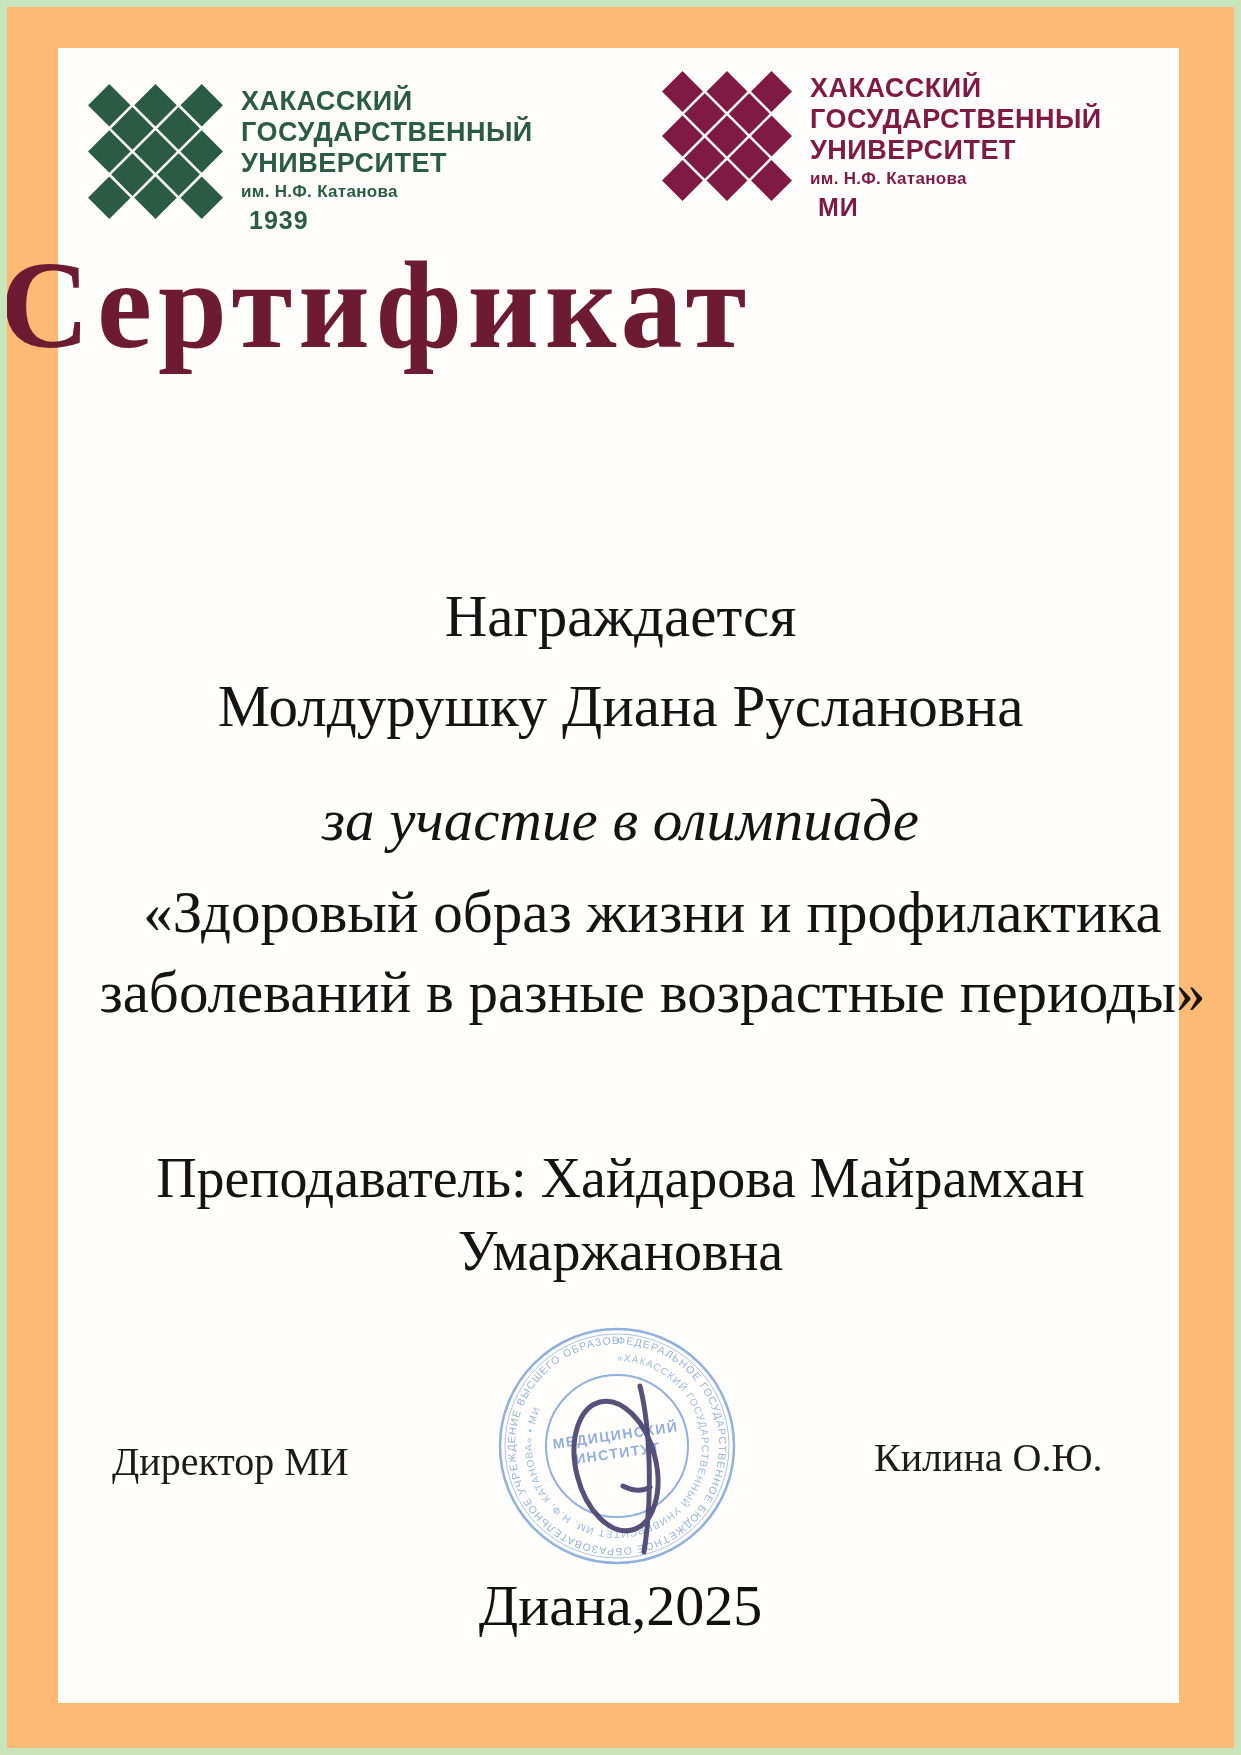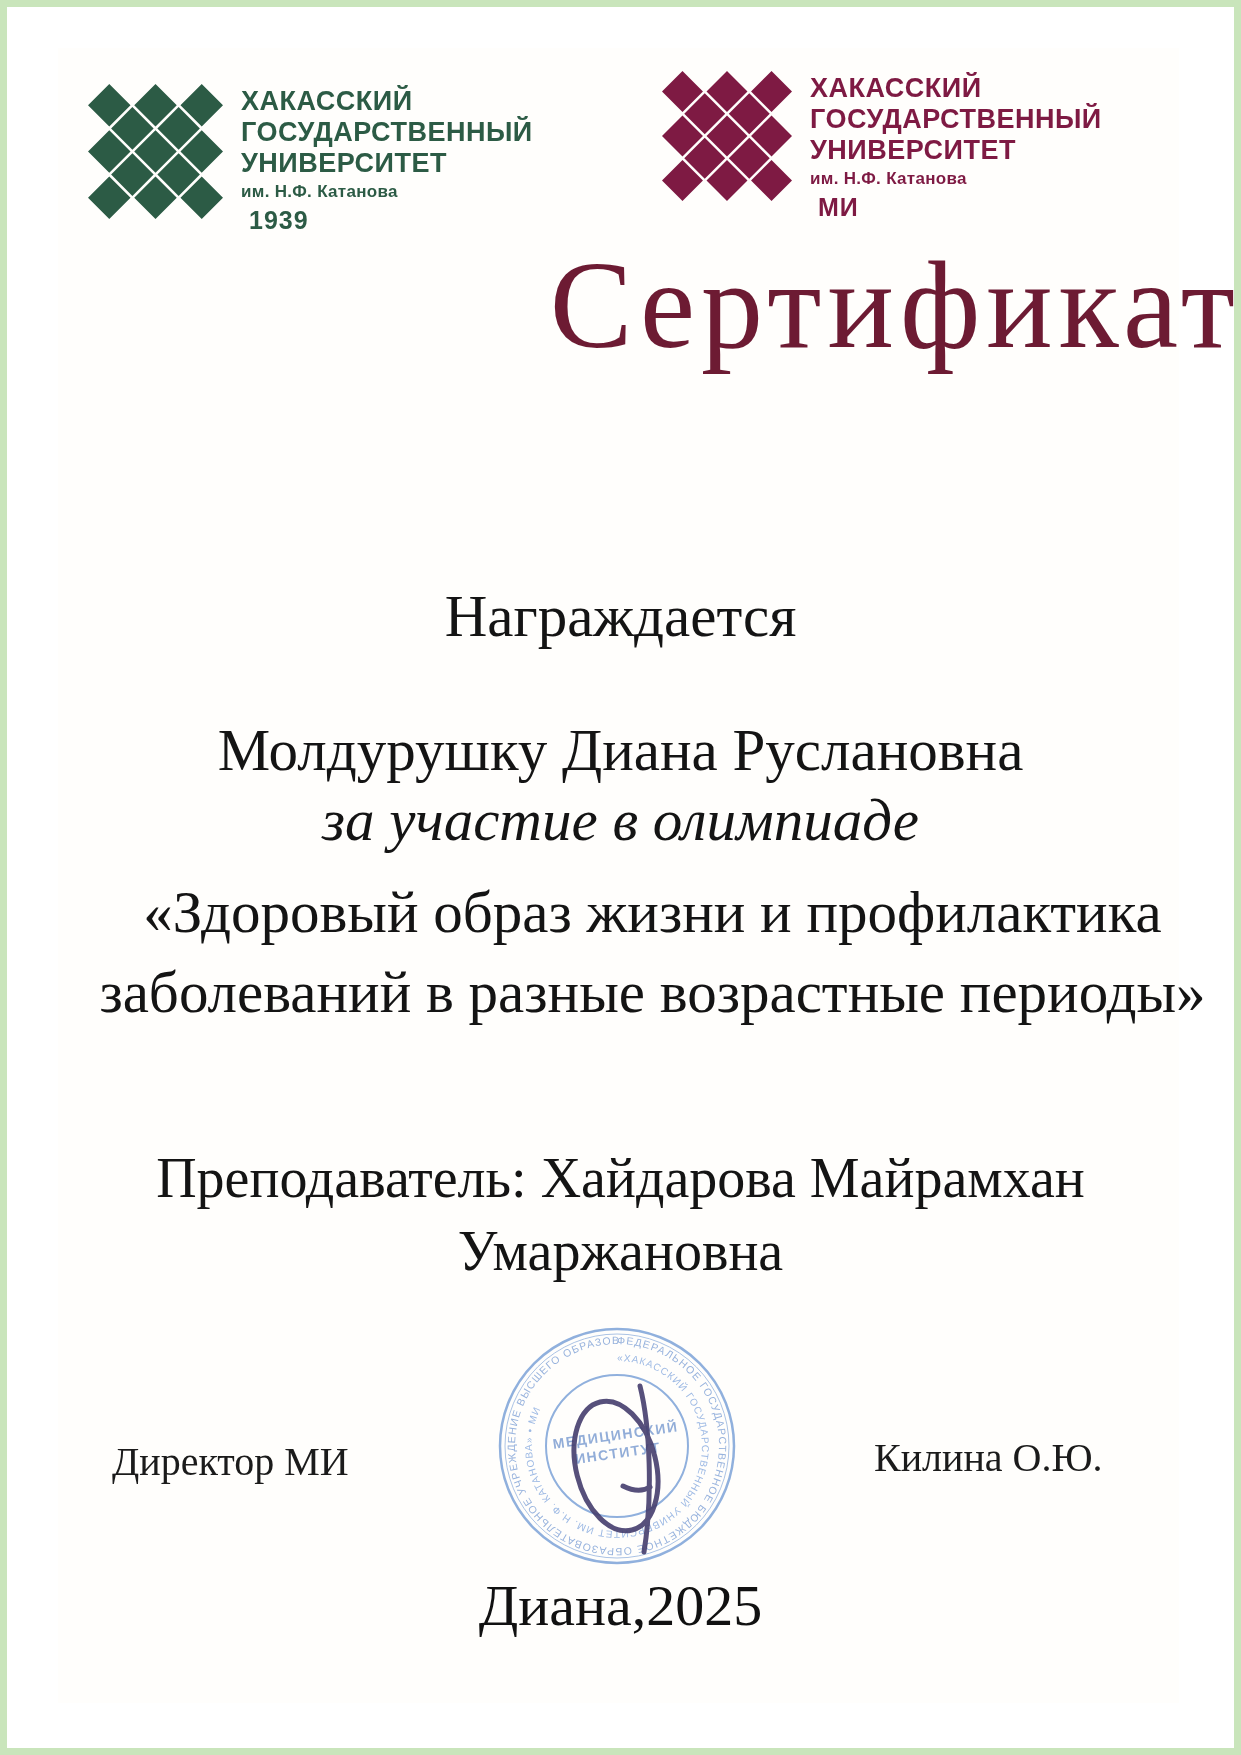--- a/index.html
+++ b/index.html
@@ -1,46 +1,46 @@
 <!DOCTYPE html>
 <html><head>
 <meta charset="utf-8">
 <style>
   html,body { margin:0; padding:0; background:#6f6f6f; }
   .page {
     position:relative; width:1241px; height:1755px;
-    background:#ffffff; overflow:hidden;
+    background:#fdba74; overflow:hidden;
     font-family:"Liberation Serif", serif;
   }
   .page::before{ content:""; position:absolute; inset:0;
     border:7px solid #c9e5bb; pointer-events:none; z-index:5; }
   .content {
     position:absolute; left:58px; top:48px; right:62px; bottom:52px;
     background:#fffefc;
   }
   
   .logo { position:absolute; display:flex; gap:18px; align-items:flex-start; z-index:2; }
   .logo-left  { left:88px;  top:84px; }
   .logo-right { left:662px; top:71px; }
   .logo-text { font-family:"Liberation Sans", sans-serif; font-weight:700; padding-top:2px; }
   .logo-line { font-size:27px; line-height:31px; letter-spacing:.5px; white-space:nowrap; }
   .logo-sub  { font-size:17px; line-height:22px; letter-spacing:.3px; margin-top:2px; }
   .logo-year { font-size:25px; line-height:28px; margin-top:3px; letter-spacing:1px;margin-left:8px; }
   .green  { color:#2c5b45; }
   .maroon { color:#7e1a43; }
   
   .title {
-    position:absolute; top:238px; left:0; width:100%; text-align:right;
-    font-size:124px; line-height:1.1; color:#6d1b33; letter-spacing:6px; z-index:2;
+    position:absolute; top:238px; left:0; width:100%; text-align:left;
+    font-size:124px; line-height:1.1; color:#6d1b33; letter-spacing:6px; z-index:2;font-weight:bold;
   }
   
   .bline { position:absolute; left:0; width:100%; text-align:center;
            color:#141414; font-size:59px; line-height:1.3; z-index:2; }
   .award    { top:578px; }
-  .name     { top:712px;font-family:Liberation Serif, serif; }
+  .name     { top:668px;font-family:Liberation Serif, serif; }
   .reason   { top:782px;font-style:italic; }
   .event    { top:872px; line-height:80px;margin-left:32px; }
   .teacher  { top:1142px; font-size:56px; }
   
   .director { position:absolute; left:112px; top:1438px; font-size:40px; color:#1b1b1b; z-index:3; }
   .signer   { position:absolute; left:874px; top:1434px; font-size:40px; color:#1b1b1b; z-index:3; }
   .place    { position:absolute; top:1572px; left:0; width:100%; text-align:center;
               font-size:58px; color:#111; z-index:3; }
   
   .stamp { position:absolute; left:487px; top:1316px; width:260px; height:260px; z-index:2; }

